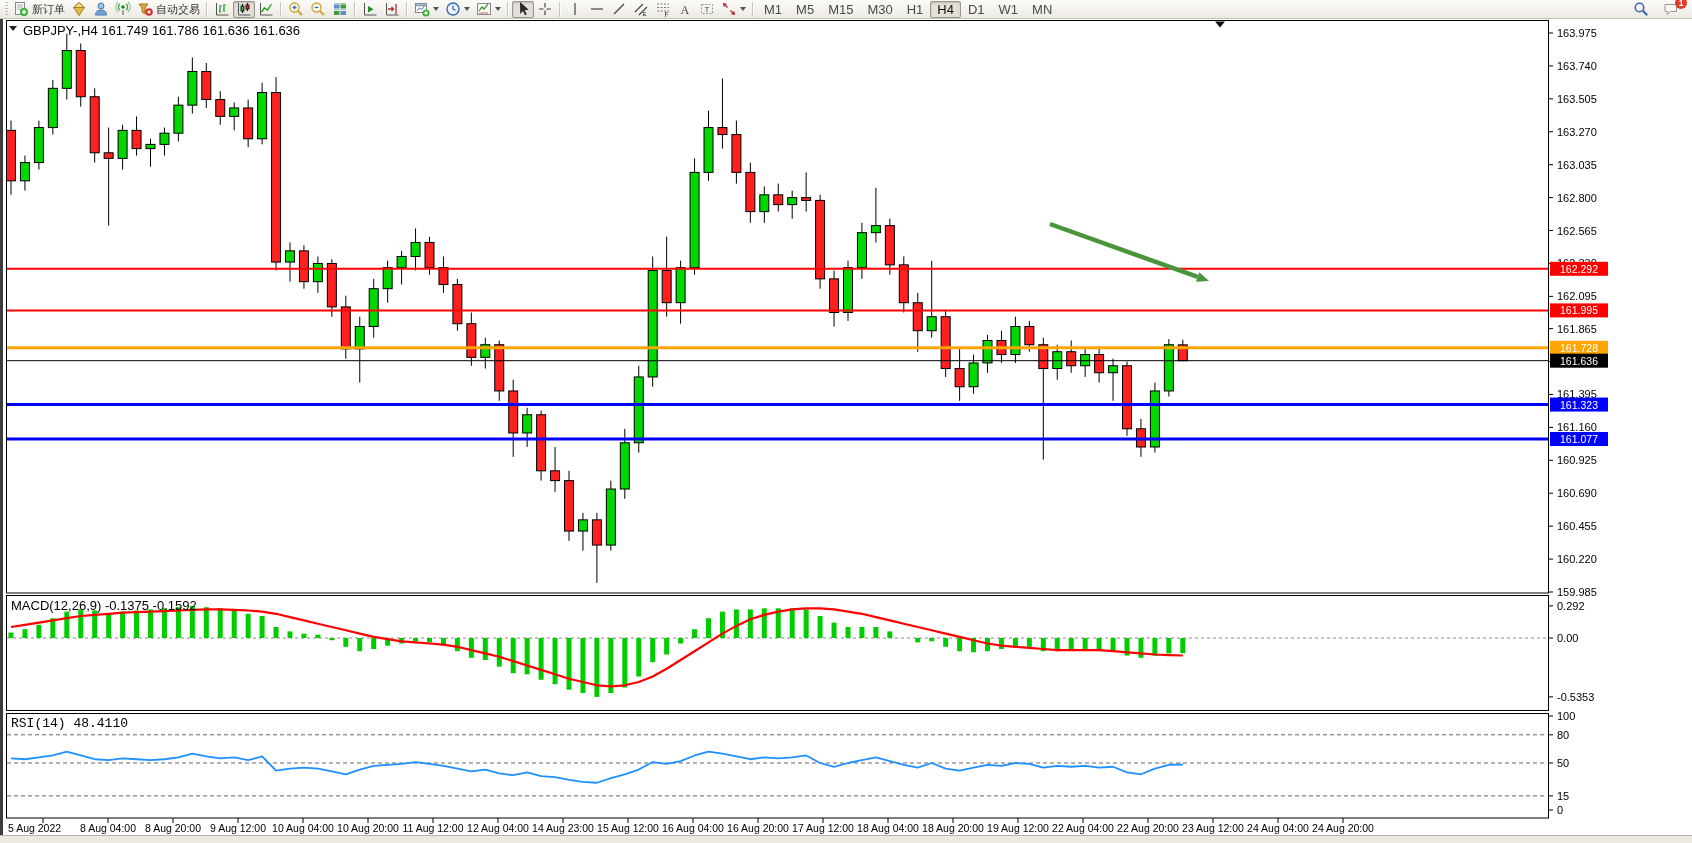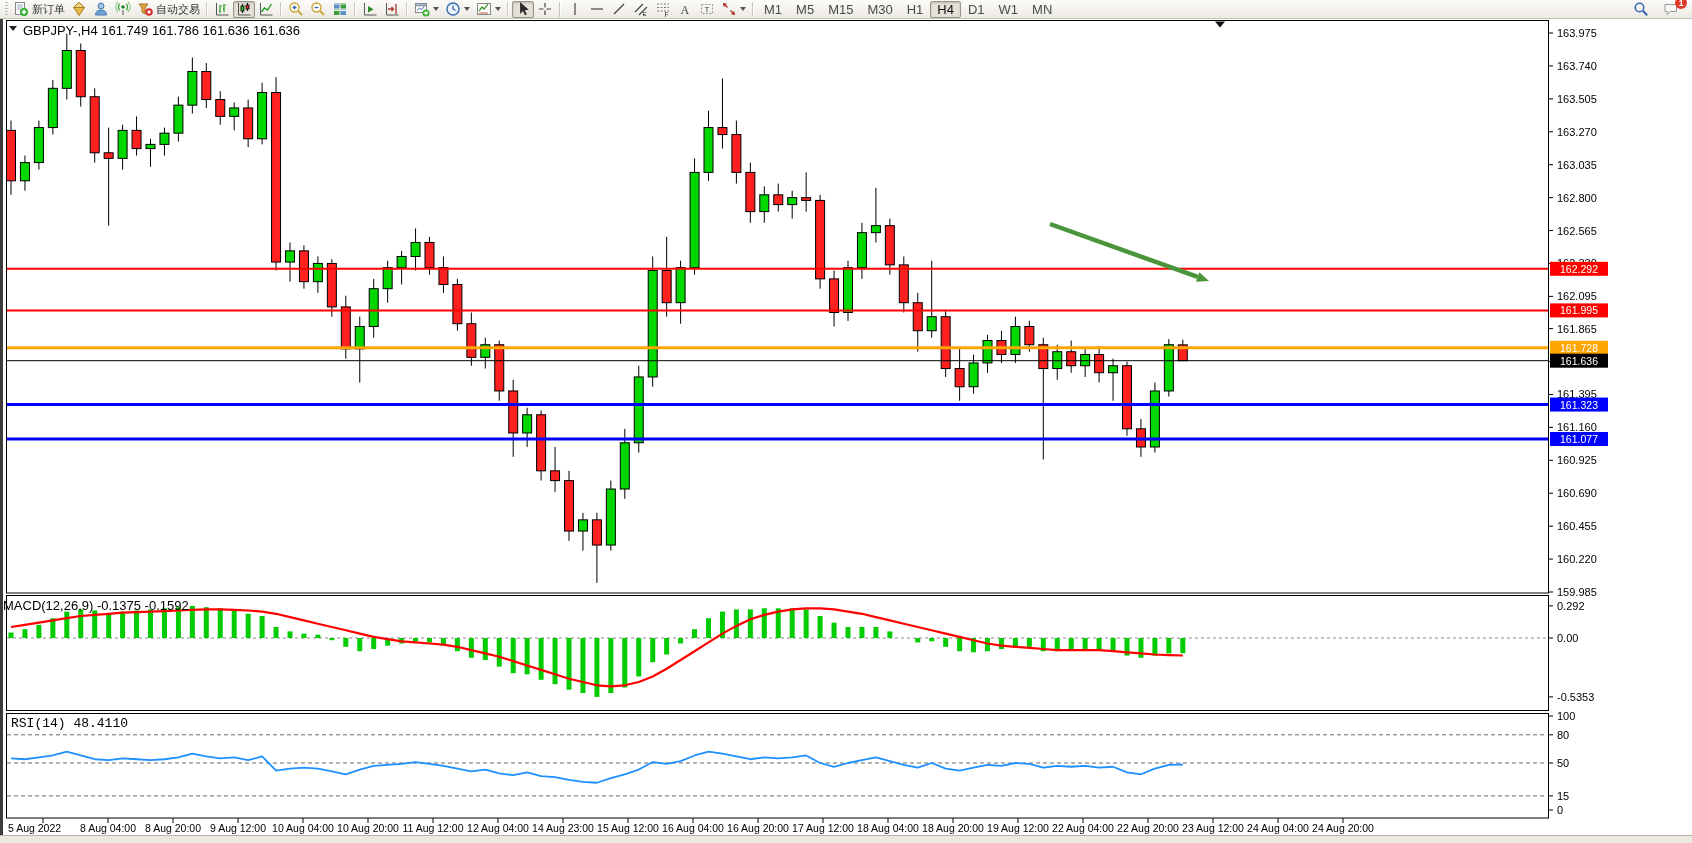--- a/index.html
+++ b/index.html
@@ -663,18 +663,18 @@
           <line x1="1210" y1="818" x2="1210" y2="823" stroke="#000"></line>
           <text x="1210" y="832" font-size="10.5" fill="#000" text-anchor="middle">23 Aug 12:00</text>
           <line x1="1275" y1="818" x2="1275" y2="823" stroke="#000"></line>
           <text x="1275" y="832" font-size="10.5" fill="#000" text-anchor="middle">24 Aug 04:00</text>
           <line x1="1340" y1="818" x2="1340" y2="823" stroke="#000"></line>
           <text x="1340" y="832" font-size="10.5" fill="#000" text-anchor="middle">24 Aug 20:00</text>
         </g>
       </svg>
     <div id="oneclick"></div>
     <div class="ovl" style="left:20px;top:4px;">GBPJPY-,H4  161.749 161.786 161.636 161.636</div>
-    <div class="ovl" style="left:0;top:579px;">MACD(12,26,9) -0.1375 -0.1592</div>
+    <div class="ovl" style="left:8px;top:579px;">MACD(12,26,9) -0.1375 -0.1592</div>
     <div class="ovl" style="left:8px;top:697px;font-family:Liberation Mono, monospace;">RSI(14) 48.4110</div>
   </div>
 
   <div id="statusbar"></div>
 </div>
 
 </body></html>

